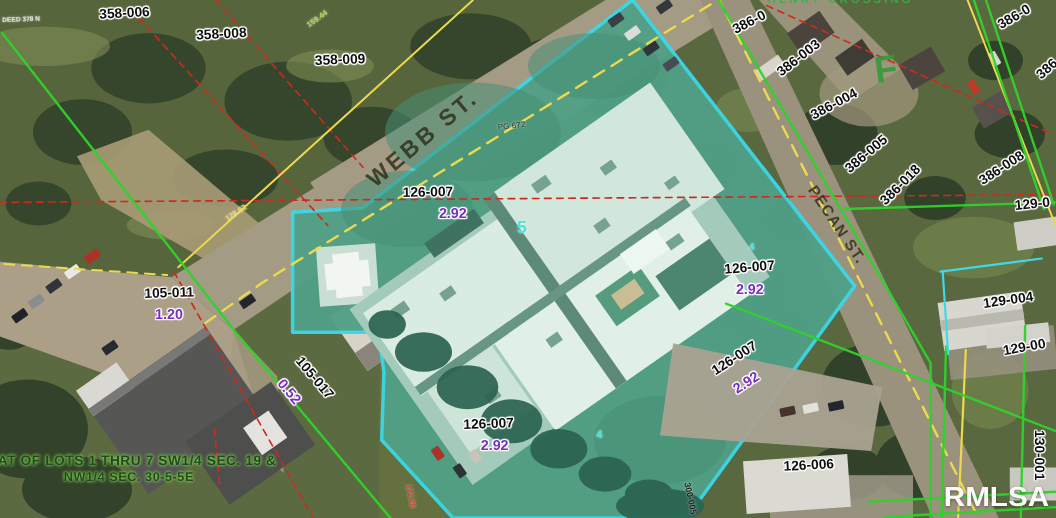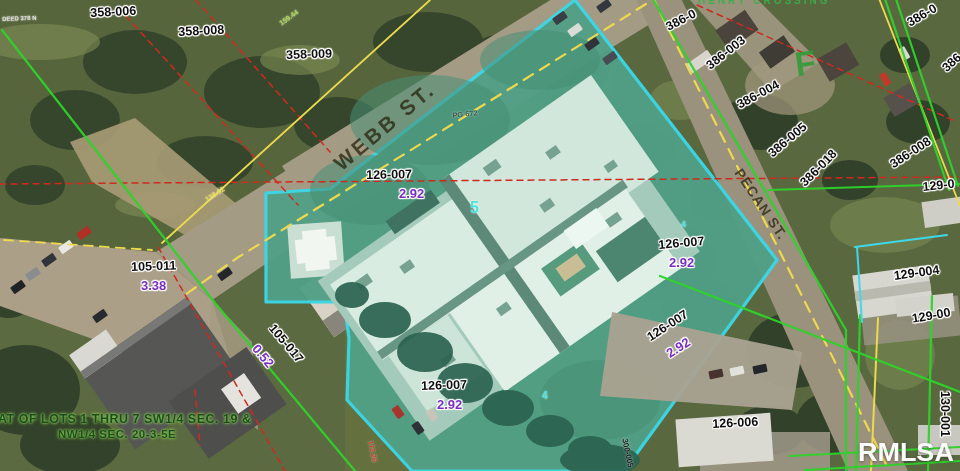--- a/index.html
+++ b/index.html
@@ -243,21 +243,21 @@
 
       <g stroke="#3fd8ea" stroke-width="2">
         <path d="M855,247 L947,235"></path>
         <path d="M857,247 L862,322"></path>
       </g>
     </g>
   </svg>
 
   <div id="labels">
     <div id="survey1" class="survey">AT OF LOTS 1 THRU 7 SW1/4 SEC. 19 &amp;</div>
-    <div id="survey2" class="survey">NW1/4 SEC. 20-3-5E</div>
+    <div id="survey2" class="survey">NW1/4 SEC. 30-5-5E</div>
     <div id="blockletter">F</div>
     <div id="topstreet">HENRY CROSSING</div>
     <div id="watermark">RMLSA</div>
   <span class="lbl parcel" style="left: 90px; top: 7px; transform: rotate(-3deg);">358-006</span>
       <span class="lbl parcel" style="left: 178px; top: 26px; transform: rotate(-3deg);">358-008</span>
       <span class="lbl parcel" style="left: 286px; top: 49px; transform: rotate(-2deg);">358-009</span>
       <span class="lbl parcel" style="left: 366px; top: 169px; transform: rotate(-1deg);">126-007</span>
       <span class="lbl parcel" style="left: 131px; top: 261px; transform: rotate(-2deg);">105-011</span>
       <span class="lbl parcel" style="left: 276px; top: 322px; transform: rotate(50deg);">105-017</span>
       <span class="lbl parcel" style="left: 658px; top: 239px; transform: rotate(-5deg);">126-007</span>
@@ -270,21 +270,21 @@
       <span class="lbl parcel" style="left: 766px; top: 150px; transform: rotate(-40deg);">386-005</span>
       <span class="lbl parcel" style="left: 798px; top: 180px; transform: rotate(-45deg);">386-018</span>
       <span class="lbl parcel" style="left: 888px; top: 160px; transform: rotate(-33deg);">386-008</span>
       <span class="lbl parcel" style="left: 905px; top: 18px; transform: rotate(-30deg);">386-0</span>
       <span class="lbl parcel" style="left: 940px; top: 65px; transform: rotate(-42deg);">386</span>
       <span class="lbl parcel" style="left: 922px; top: 181px; transform: rotate(-6deg);">129-0</span>
       <span class="lbl parcel" style="left: 893px; top: 270px; transform: rotate(-8deg);">129-004</span>
       <span class="lbl parcel" style="left: 911px; top: 313px; transform: rotate(-10deg);">129-00</span>
       <span class="lbl parcel" style="left: 951px; top: 391px; transform: rotate(90deg);">130-001</span>
       <span class="lbl value" style="left: 399px; top: 187px; transform: rotate(0deg);">2.92</span>
-      <span class="lbl value" style="left: 141px; top: 279px; transform: rotate(0deg);">3.38</span>
+      <span class="lbl value" style="left: 141px; top: 279px; transform: rotate(0deg);">1.20</span>
       <span class="lbl value" style="left: 260px; top: 342px; transform: rotate(50deg);">0.52</span>
       <span class="lbl value" style="left: 669px; top: 256px; transform: rotate(0deg);">2.92</span>
       <span class="lbl value" style="left: 664px; top: 349px; transform: rotate(-33deg);">2.92</span>
       <span class="lbl value" style="left: 437px; top: 398px; transform: rotate(0deg);">2.92</span>
       <span class="lbl tiny" style="left: 2px; top: 16px; font-size: 6px; color: rgb(223, 224, 216); transform: rotate(-2deg);">DEED 378 N</span>
       <span class="lbl tiny" style="left: 278px; top: 21px; font-size: 7px; color: rgb(168, 216, 78); transform: rotate(-36deg);">159.44</span>
       <span class="lbl tiny" style="left: 204px; top: 197px; font-size: 7px; color: rgb(230, 214, 78); transform: rotate(-33deg);">128.92</span>
       <span class="lbl tiny" style="left: 452px; top: 112px; font-size: 7.5px; color: rgb(62, 92, 72); transform: rotate(-6deg);">PG 672</span>
       <span class="lbl tiny" style="left: 374px; top: 440px; font-size: 7px; color: rgb(207, 59, 40); transform: rotate(78deg);">172.26</span>
       <span class="lbl tiny" style="left: 628px; top: 438px; font-size: 8px; color: rgb(28, 28, 28); transform: rotate(78deg);">300-005</span>

